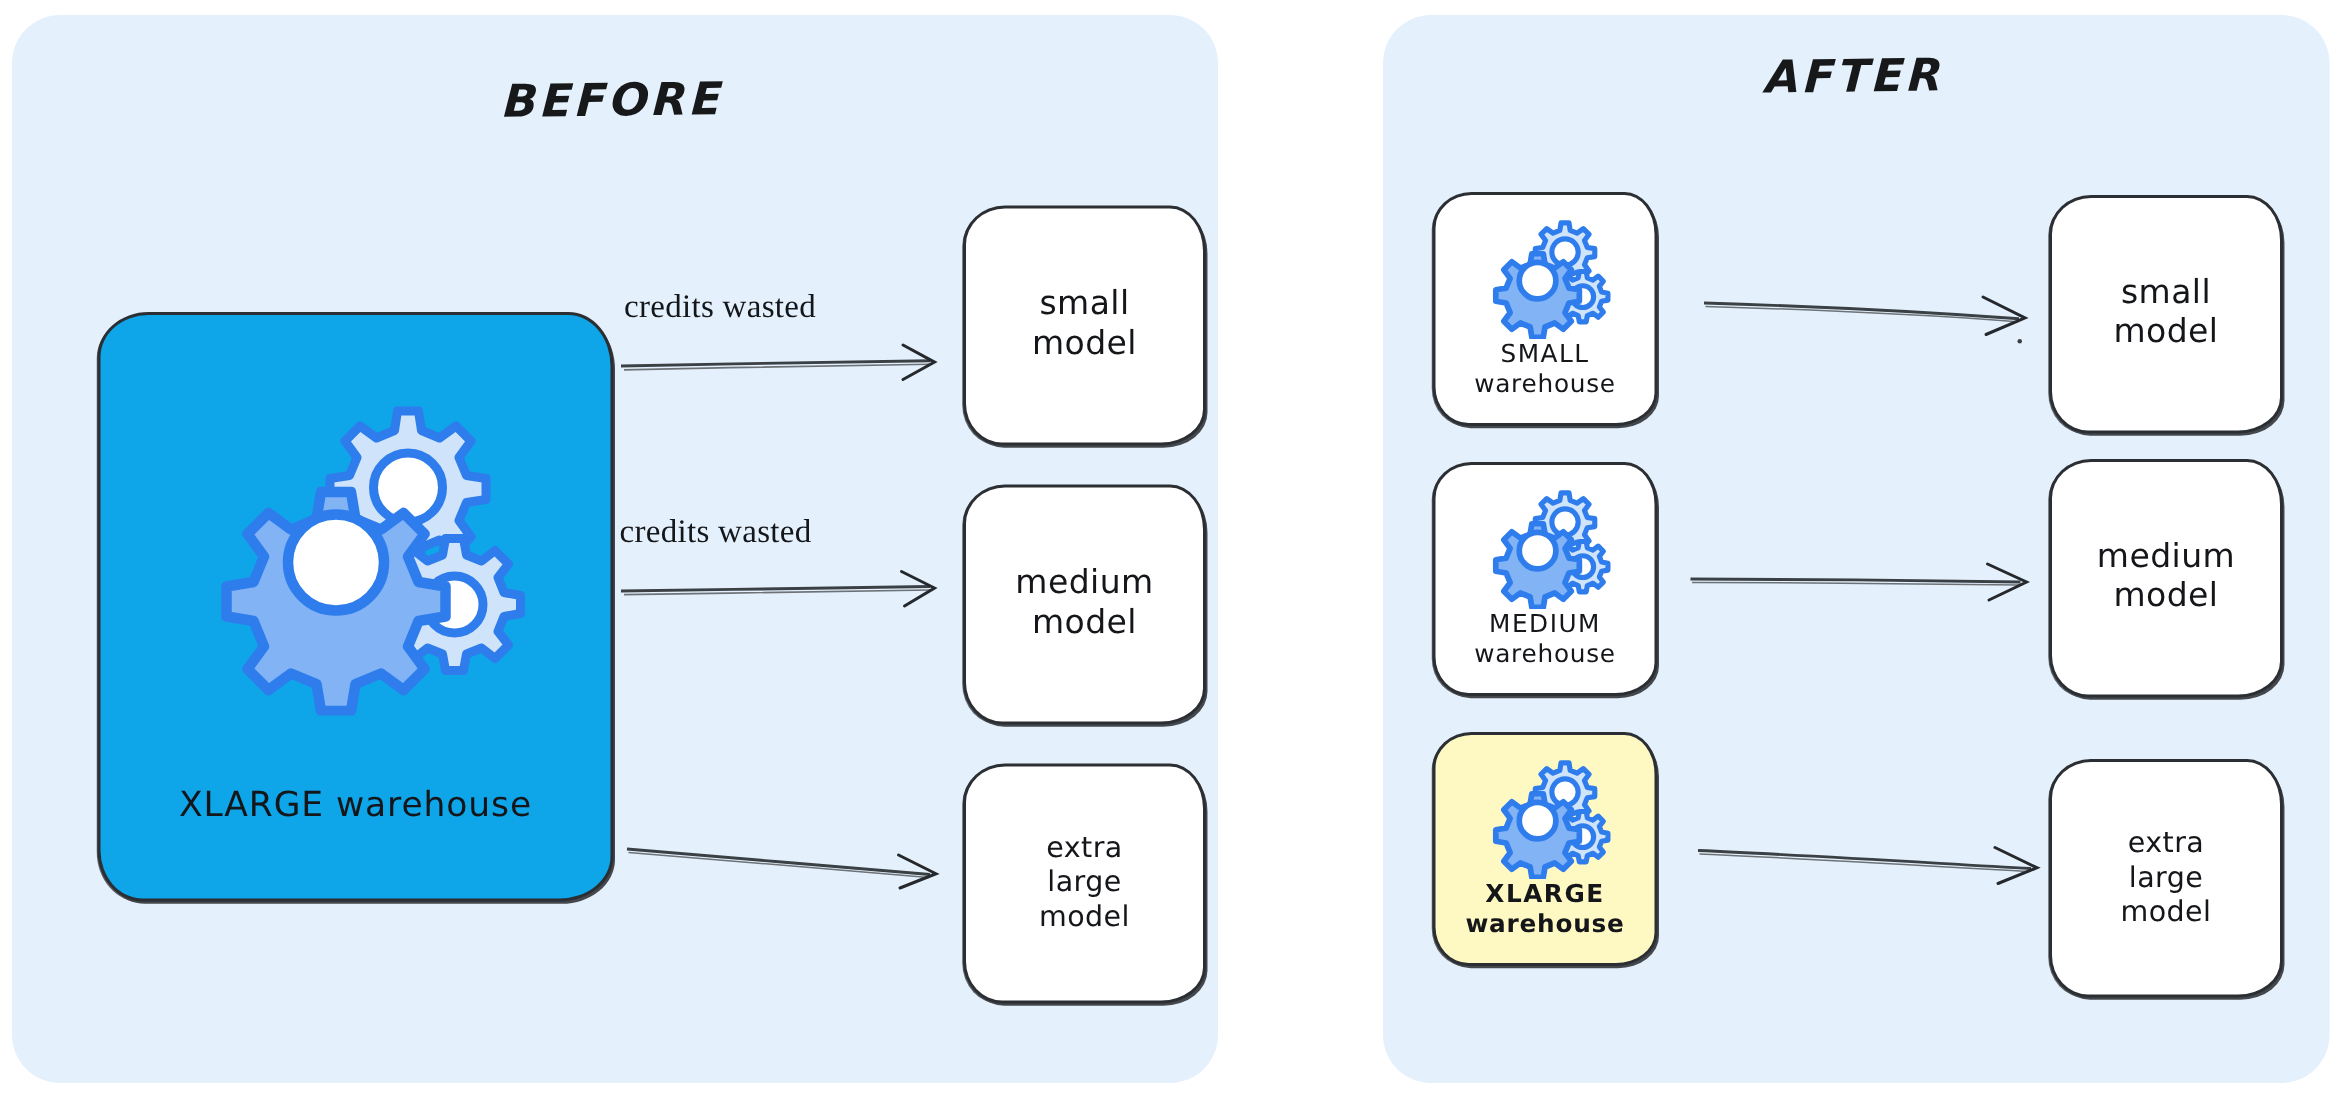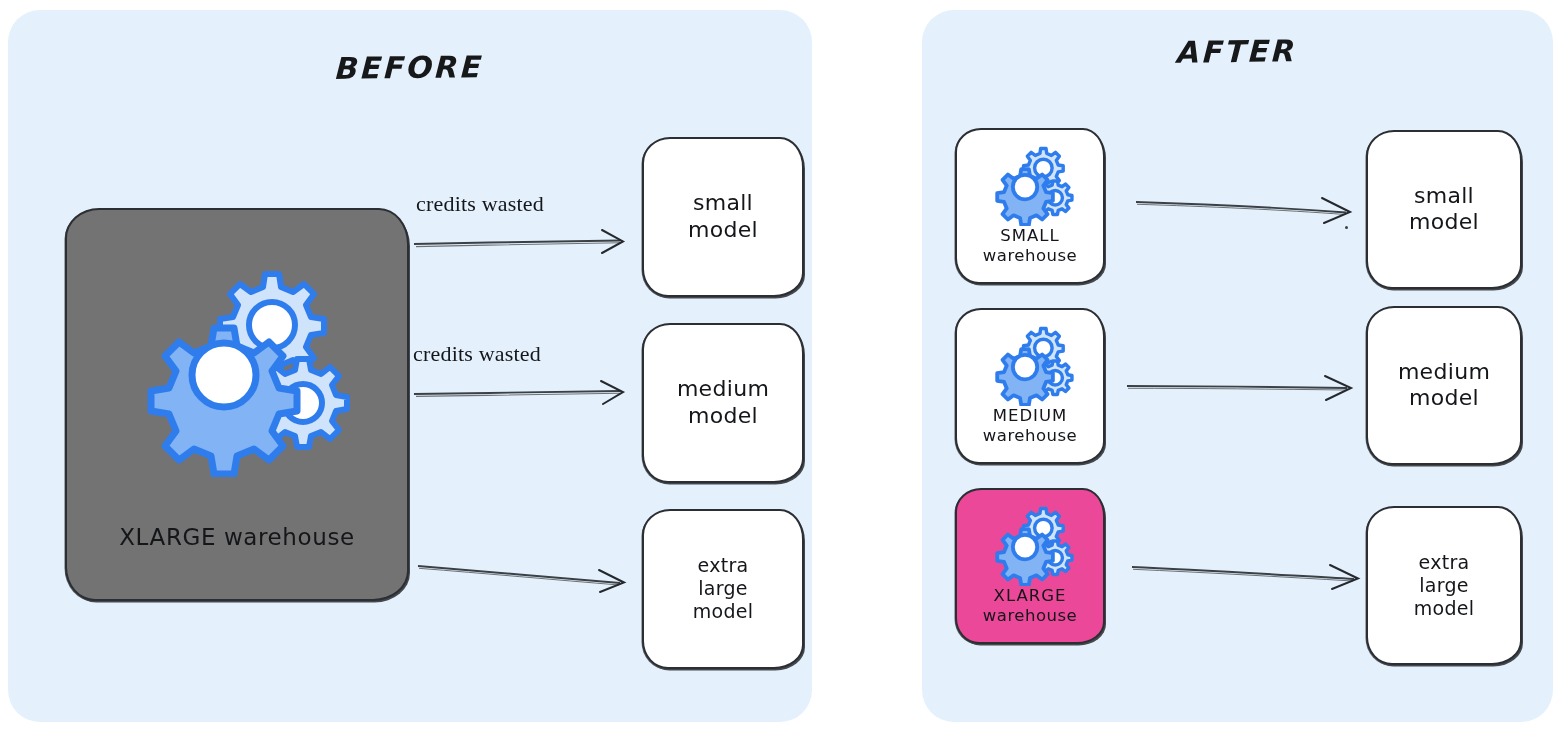--- a/index.html
+++ b/index.html
@@ -90,21 +90,21 @@
   .stray-dot { position:absolute; width:3px; height:3px; background:#3c4045;
      border-radius:50%; }
   #dot-after { left:1345px; top:226px; }
 </style>
 </head>
 <body>
 
 <div class="panel" id="panel-before" style="background: rgb(228, 241, 252);">
   <div class="panel-title" id="title-before">BEFORE</div>
 
-  <div class="hbox" id="wh-xlarge-before" style="background: #737373; border-color: rgb(43, 47, 51);">
+  <div class="hbox" id="wh-xlarge-before" style="background: #0ea5e9; border-color: rgb(43, 47, 51);">
     <div style="position:absolute;left:50%;top:52px;transform:translateX(-50%);">
       <svg width="240" height="215" viewBox="0 0 240 215">
         <g fill="#cfe3fb" stroke="#2f7ded" stroke-width="6" stroke-linejoin="round">
 
           <path d="M148 12 l14 0 2 13 12 5 11-8 10 10 -8 11 5 12 13 2 0 14 -13 2 -5 12 8 11 -10 10 -11-8 -12 5 -2 13 -14 0 -2-13 -12-5 -11 8 -10-10 8-11 -5-12 -13-2 0-14 13-2 5-12 -8-11 10-10 11 8 12-5z"></path>
           <circle cx="155" cy="63" r="23" fill="#ffffff"></circle>
 
           <path d="M180 97 l12 0 2 11 10 4 9-7 9 9 -7 9 4 10 11 2 0 12 -11 2 -4 10 7 9 -9 9 -9-7 -10 4 -2 11 -12 0 -2-11 -10-4 -9 7 -9-9 7-9 -4-10 -11-2 0-12 11-2 4-10 -7-9 9-9 9 7 10-4z"></path>
           <circle cx="186" cy="141" r="19" fill="#ffffff"></circle>
         </g>
@@ -198,21 +198,21 @@
         <circle cx="107" cy="113" r="32" fill="#ffffff"></circle>
       </g>
     </svg>
   </div>
   <div class="hbox-lbl">
     <span class="l1">MEDIUM</span>
     <span class="l2">warehouse</span>
   </div>
 </div>
 
-<div class="hbox wh-small" id="wh-xlarge-after" style="background: #ec4899; border-color: rgb(43, 47, 51);">
+<div class="hbox wh-small" id="wh-xlarge-after" style="background: #fef9c3; border-color: rgb(43, 47, 51); font-weight: bold;">
   <div class="gear-wrap">
     <svg width="92" height="82" viewBox="0 0 240 215">
       <g fill="#cfe3fb" stroke="#2f7ded" stroke-width="9" stroke-linejoin="round">
         <path d="M148 12 l14 0 2 13 12 5 11-8 10 10 -8 11 5 12 13 2 0 14 -13 2 -5 12 8 11 -10 10 -11-8 -12 5 -2 13 -14 0 -2-13 -12-5 -11 8 -10-10 8-11 -5-12 -13-2 0-14 13-2 5-12 -8-11 10-10 11 8 12-5z"></path>
         <circle cx="155" cy="63" r="23" fill="#ffffff"></circle>
         <path d="M180 97 l12 0 2 11 10 4 9-7 9 9 -7 9 4 10 11 2 0 12 -11 2 -4 10 7 9 -9 9 -9-7 -10 4 -2 11 -12 0 -2-11 -10-4 -9 7 -9-9 7-9 -4-10 -11-2 0-12 11-2 4-10 -7-9 9-9 9 7 10-4z"></path>
         <circle cx="186" cy="141" r="19" fill="#ffffff"></circle>
       </g>
       <g fill="#81b3f5" stroke="#2f7ded" stroke-width="10" stroke-linejoin="round">
         <path d="M97 66 l20 0 3 18 17 7 15-11 14 14 -11 15 7 17 18 3 0 20 -18 3 -7 17 11 15 -14 14 -15-11 -17 7 -3 18 -20 0 -3-18 -17-7 -15 11 -14-14 11-15 -7-17 -18-3 0-20 18-3 7-17 -11-15 14-14 15 11 17-7z"></path>

